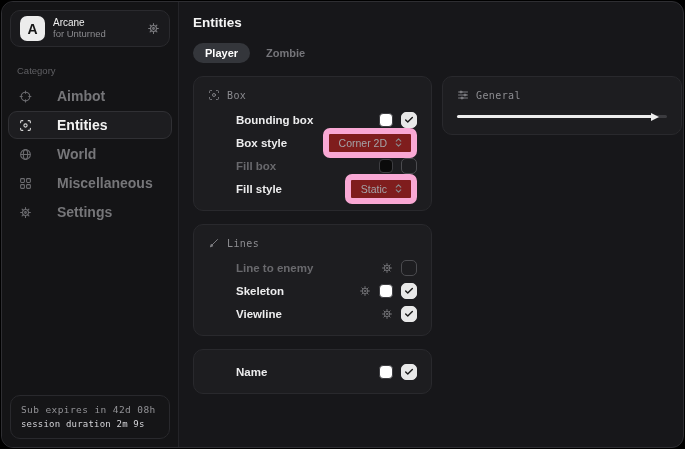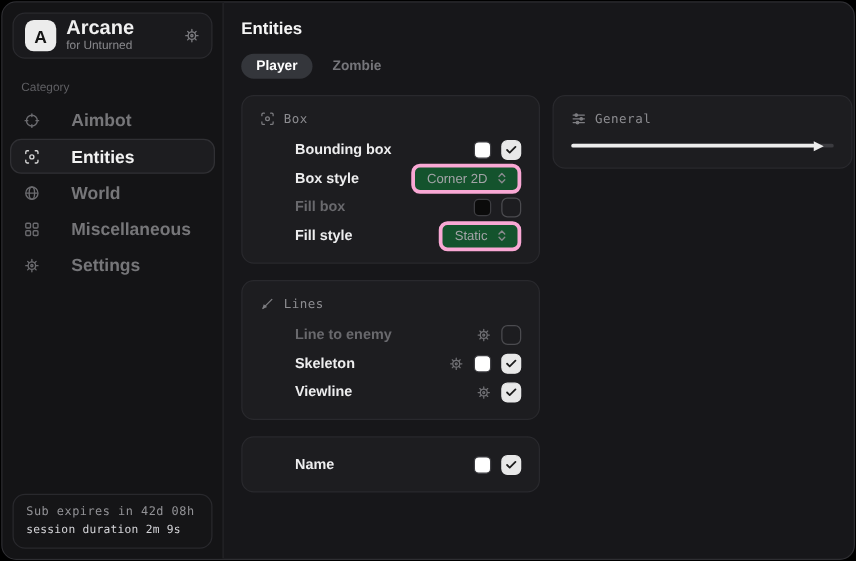--- a/index.html
+++ b/index.html
@@ -10,21 +10,21 @@
 
   
   .sidebar { width:177px; background:#141416; border-right:1px solid #242428;
              display:flex; flex-direction:column; position:relative; flex-shrink:0; }
   .brand-card { margin:8px; height:37px; background:#1a1a1d; border:1px solid #2a2a2e;
                 border-radius:10px; display:flex; align-items:center; padding:0 9px; gap:8px; }
   .logo { width:25px; height:25px; background:#ececec; border-radius:7px; color:#161616;
           display:flex; align-items:center; justify-content:center;
           font-weight:bold; font-size:14px; flex-shrink:0; }
   .brand-text { flex:1; line-height:1.15; }
-  .brand-name { color:#f0f0f0; font-size:16px; font-weight:700; }
+  .brand-name { color:#f0f0f0; font-size:10px; font-weight:400; }
   .brand-sub  { color:#8a8a8e; font-size:9.5px; }
   .brand-gear { color:#7a7a7e; display:flex; }
   .cat-label { color:#5f5f63; font-size:9.5px; margin:10px 15px 6px; }
   .nav { display:flex; flex-direction:column; padding:0 6px; gap:1px; }
   .nav-item { height:28px; display:flex; align-items:center; gap:25px; padding:0 10px;
               border:1px solid transparent; border-radius:9px; color:#767679;
               font-size:14px; font-weight:600; cursor:pointer; }
   .nav-item .nicon { display:flex; color:#6b6b6f; }
   .nav-item.selected { background:#1d1d20; border-color:#303034; color:#f2f2f2; }
   .nav-item.selected .nicon { color:#d6d6d6; }
@@ -54,22 +54,22 @@
   .row-label { color:#ededee; font-size:11.5px; font-weight:600; }
   .row-label.dim { color:#69696d; }
   .row-ctrls { margin-left:auto; display:flex; align-items:center; gap:8px; }
   .swatch { width:14px; height:14px; border-radius:4px; border:1px solid #3d3d41;
             cursor:pointer; padding:0; }
   .checkbox { width:16px; height:16px; border-radius:5px; border:1.5px solid #4b4b4f;
               display:flex; align-items:center; justify-content:center; cursor:pointer;
               background:transparent; }
   .checkbox.checked { background:#e8e8e8; border-color:#e8e8e8; color:#1b1b1b; }
   .row-gear { display:flex; color:#6f6f73; cursor:pointer; }
-  .dropdown { display:flex; align-items:center; gap:6px; background:#14532d;
-              border:3px solid #f9a8d4; border-radius:7px; padding:3px 7px 3px 10px;
+  .dropdown { display:flex; align-items:center; gap:6px; background:#7f1d1d;
+              border:6px solid #f9a8d4; border-radius:7px; padding:3px 7px 3px 10px;
               color:#a4a4a8; font-size:10.5px; cursor:pointer;
               font-family:"Liberation Sans", sans-serif; }
   .dropdown .dicon { display:flex; color:#8a8a8e; }
 
   
   .slider-row { height:22px; display:flex; align-items:center; }
   .slider-value { margin-left:auto; color:#c9c9cd; font-size:11.5px; font-weight:600; }
   .slider { position:relative; height:14px; margin-top:2px; cursor:pointer; }
   .slider-track { position:absolute; top:6px; left:0; right:0; height:3px;
                   background:#3b3b3f; border-radius:2px; }

